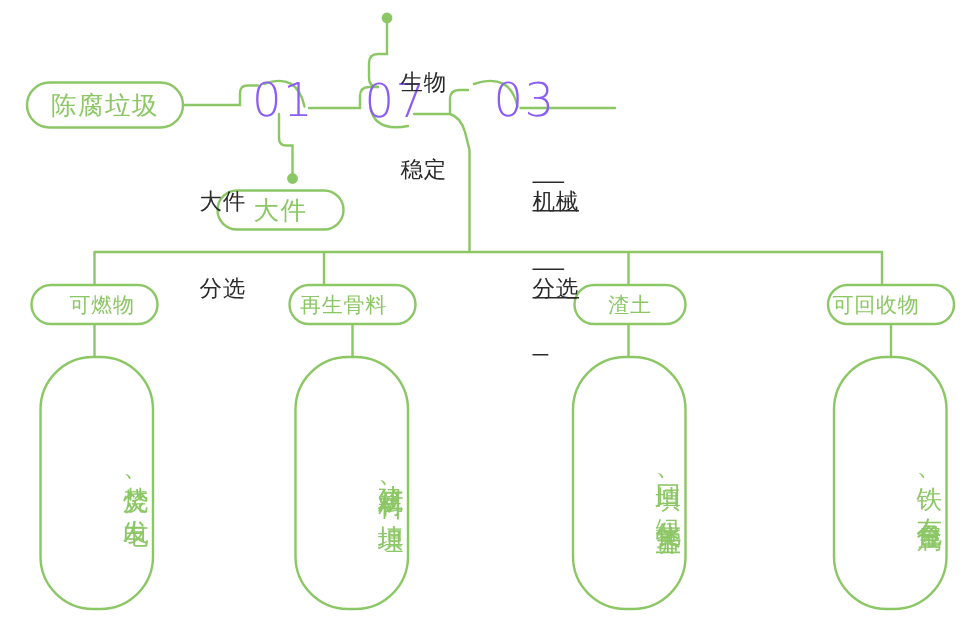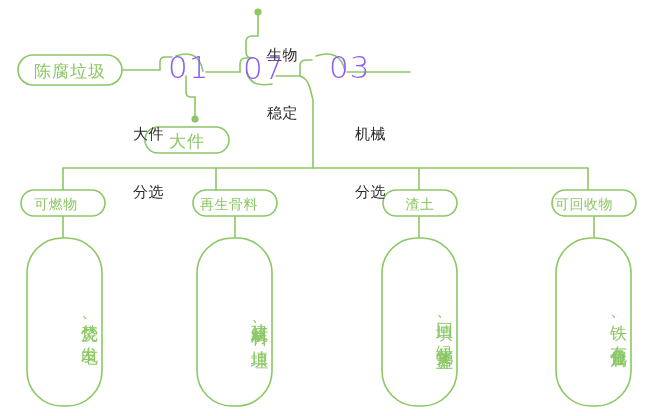--- a/index.html
+++ b/index.html
@@ -135,28 +135,28 @@
   <div class="txt anno" style="left:133px; top:87px; text-align:left;">
     <div>大件</div>
     <div>分选</div>
   </div>
 
   <div class="txt anno" style="left:267px; top:8px; text-align:center;">
     <div>生物</div>
     <div>稳定</div>
   </div>
 
-  <div class="txt anno" style="left:355px; top:87px; text-align:right;">
+  <div class="txt anno" style="left:355px; top:87px; text-align:left;text-decoration:underline;">
     <div>机械</div>
     <div>分选</div>
   </div>
 
   <div class="txt pill-text" style="left:145px; top:132px; width:84px;">大件</div>
 
-  <div class="txt pill-text small" style="left:14px; top:196px; width:84px;">可燃物</div>
+  <div class="txt pill-text small" style="left:26px; top:196px; width:84px;">可燃物</div>
   <div class="txt pill-text small" style="left:193px; top:196px; width:72px;">再生骨料</div>
   <div class="txt pill-text small" style="left:383px; top:196px; width:74px;">渣土</div>
   <div class="txt pill-text small" style="left:552px; top:196px; width:64px;">可回收物</div>
 
   <div class="vtext" style="left:27px; top:258px; width:75px; height:130px;">焚烧、发电</div>
   <div class="vtext" style="left:197px; top:252px; width:75px; height:146px;">建筑材料、填埋</div>
   <div class="vtext" style="left:382px; top:250px; width:75px; height:150px;">回填、绿化营养土</div>
   <div class="vtext" style="left:556px; top:262px; width:75px; height:126px;">铁、有色金属</div>
 
 </div>

